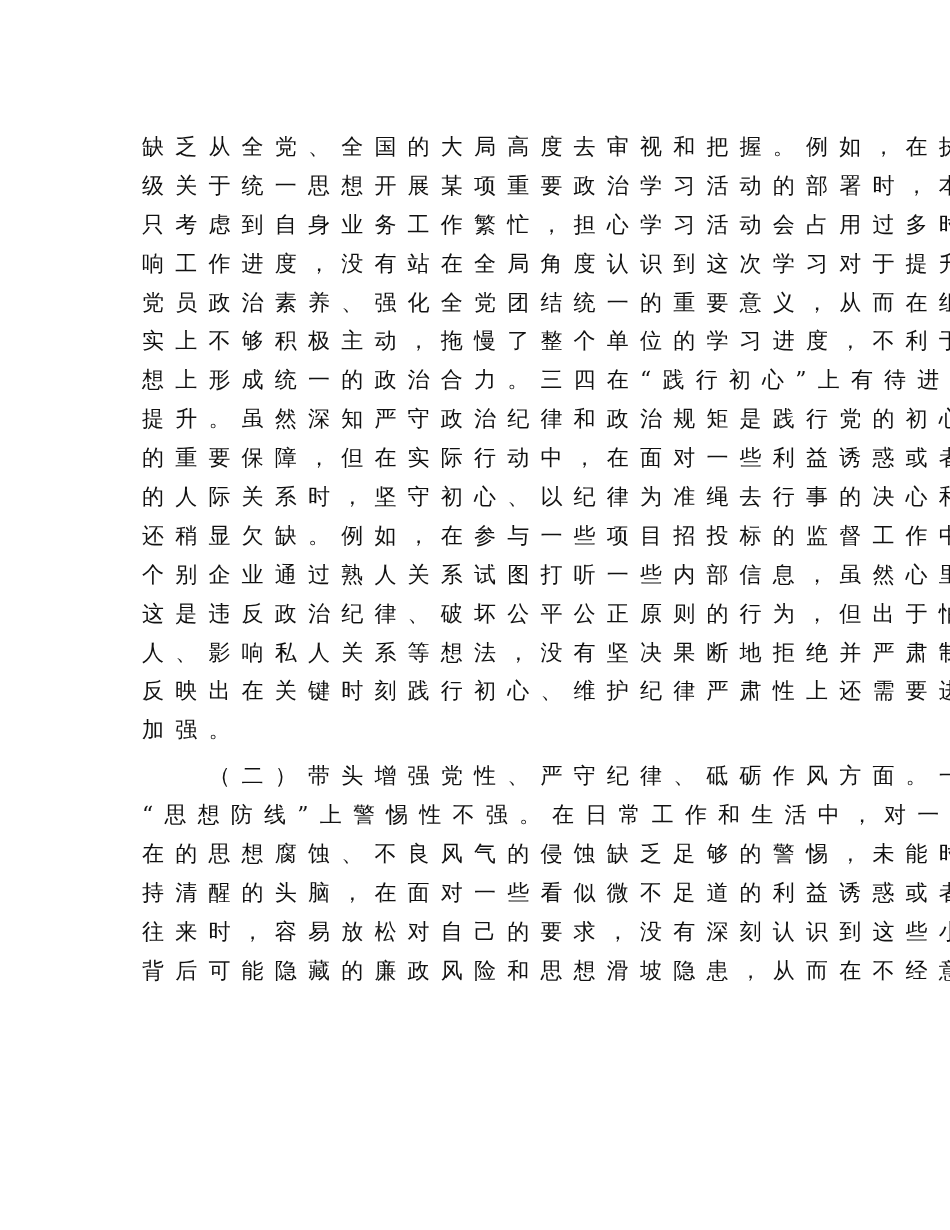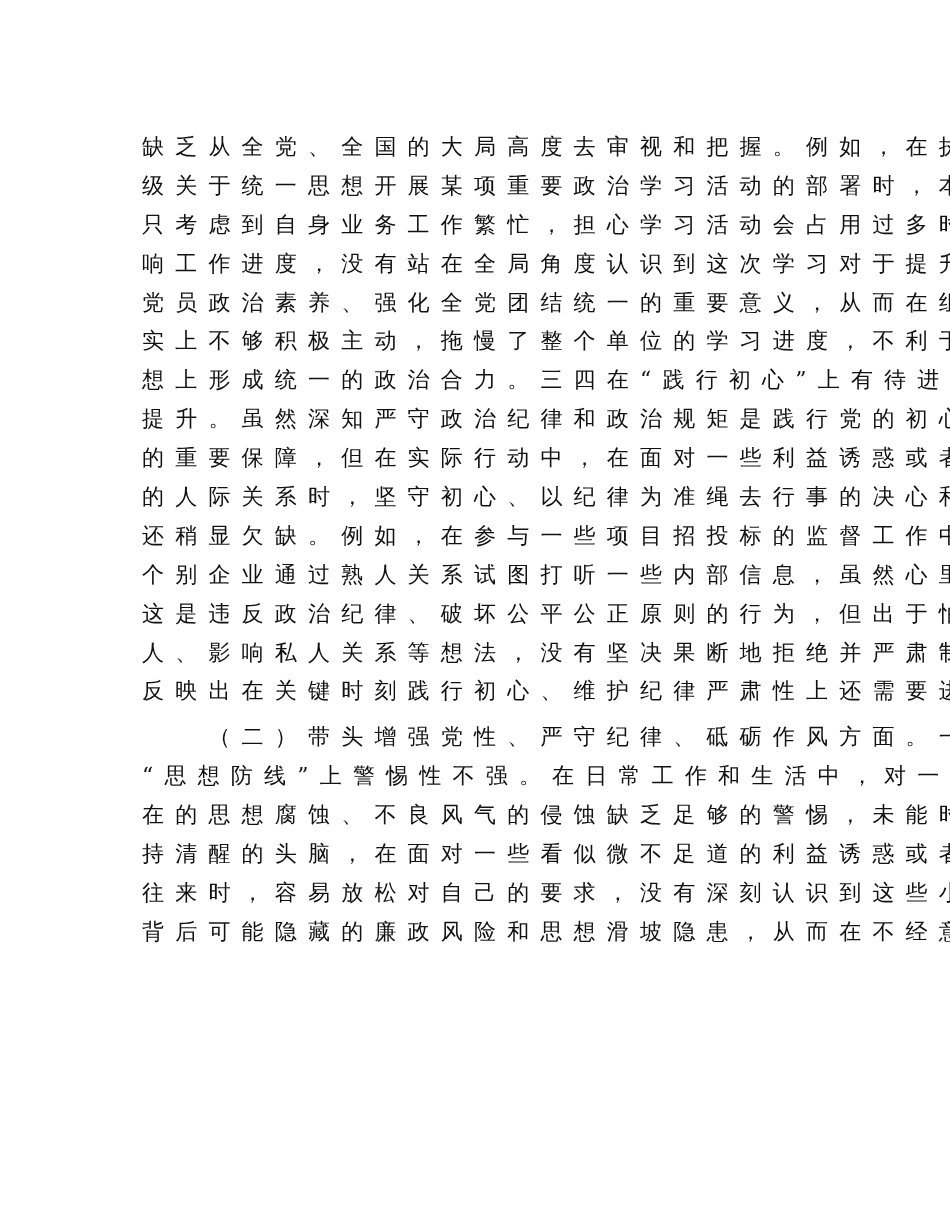--- a/index.html
+++ b/index.html
@@ -55,20 +55,21 @@
       <div class="line">实上不够积极主动，拖慢了整个单位的学习进度，不利于在思</div>
       <div class="line">想上形成统一的政治合力。三四在“践行初心”上有待进一步</div>
       <div class="line">提升。虽然深知严守政治纪律和政治规矩是践行党的初心使命</div>
       <div class="line">的重要保障，但在实际行动中，在面对一些利益诱惑或者复杂</div>
       <div class="line">的人际关系时，坚守初心、以纪律为准绳去行事的决心和力度</div>
       <div class="line">还稍显欠缺。例如，在参与一些项目招投标的监督工作中，有</div>
       <div class="line">个别企业通过熟人关系试图打听一些内部信息，虽然心里明白</div>
       <div class="line">这是违反政治纪律、破坏公平公正原则的行为，但出于怕得罪</div>
       <div class="line">人、影响私人关系等想法，没有坚决果断地拒绝并严肃制止，</div>
       <div class="line">反映出在关键时刻践行初心、维护纪律严肃性上还需要进一步</div>
+      <div class="line">加强。</div>
     </div>
 
     <div class="para-gap"></div>
 
     <div class="paragraph">
       <div class="line">　　（二）带头增强党性、严守纪律、砥砺作风方面。一是在</div>
       <div class="line">“思想防线”上警惕性不强。在日常工作和生活中，对一些潜</div>
       <div class="line">在的思想腐蚀、不良风气的侵蚀缺乏足够的警惕，未能时刻保</div>
       <div class="line">持清醒的头脑，在面对一些看似微不足道的利益诱惑或者人情</div>
       <div class="line">往来时，容易放松对自己的要求，没有深刻认识到这些小细节</div>

